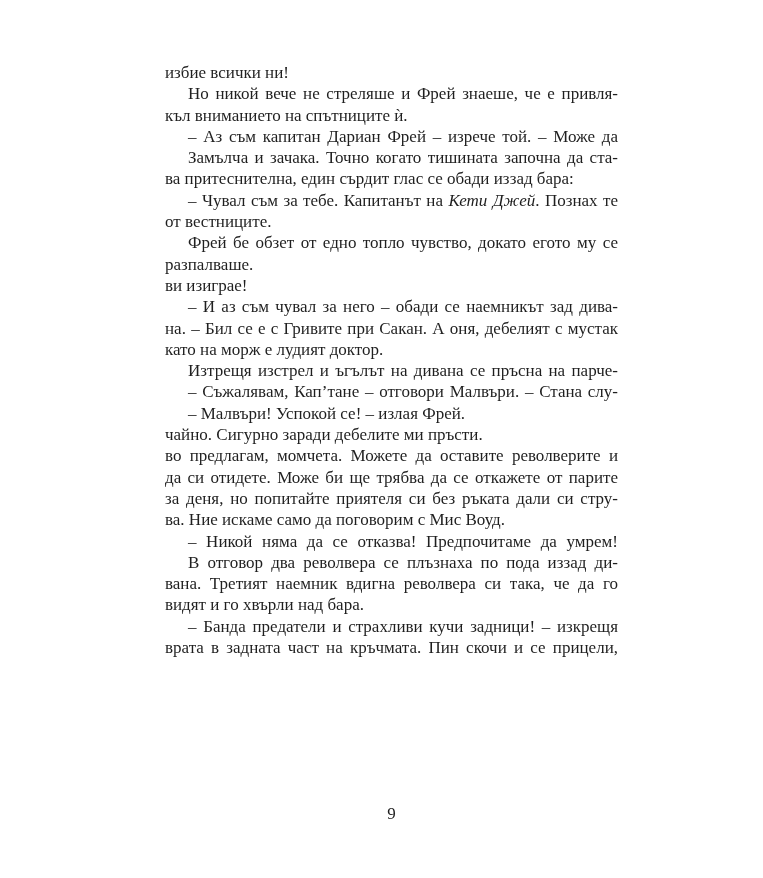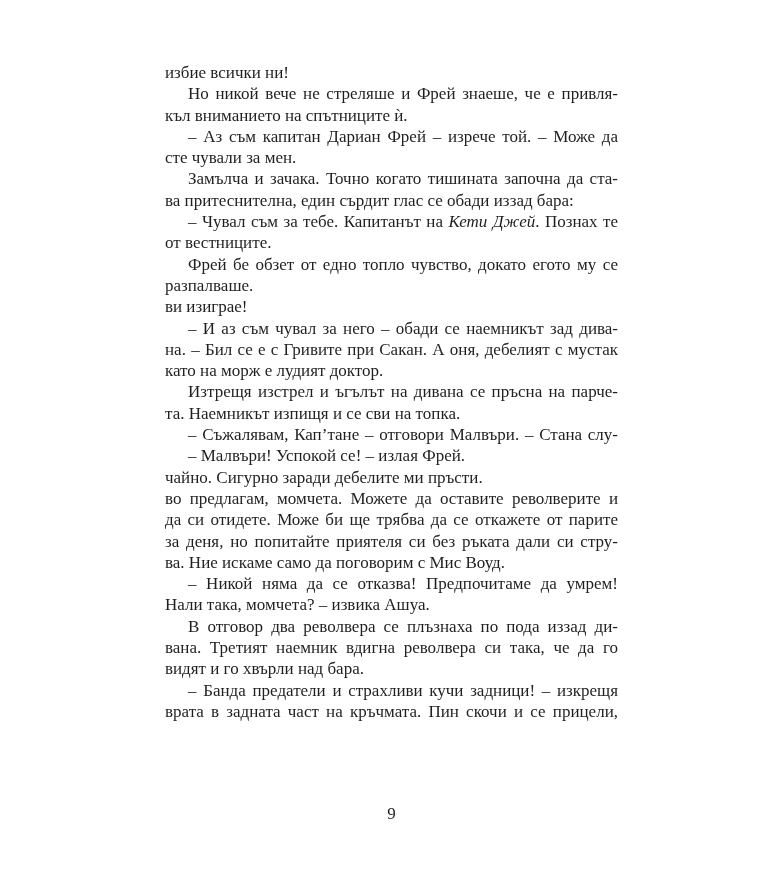--- a/index.html
+++ b/index.html
@@ -51,42 +51,39 @@
 </style>
 </head>
 <body>
 
 <div class="screen" style="background: rgb(255, 255, 255); color: rgb(31, 31, 31);">
   <div class="text-block">
       <div class="line"><span>избие всички ни!</span></div>
       <div class="line ind j"><span>Но никой вече не стреляше и Фрей знаеше, че е привля-</span></div>
       <div class="line"><span>къл вниманието на спътниците ѝ.</span></div>
       <div class="line ind j"><span>– Аз съм капитан Дариан Фрей – изрече той. – Може да</span></div>
-      <div class="line"><span>сте чували за мен.</span></div>
       <div class="line ind j"><span>Замълча и зачака. Точно когато тишината започна да ста-</span></div>
       <div class="line"><span>ва притеснителна, един сърдит глас се обади иззад бара:</span></div>
       <div class="line ind j"><span>– Чувал съм за тебе. Капитанът на </span><span class="it">Кети Джей</span><span>. Познах те</span></div>
       <div class="line"><span>от вестниците.</span></div>
       <div class="line ind j"><span>Фрей бе обзет от едно топло чувство, докато егото му се</span></div>
       <div class="line"><span>разпалваше.</span></div>
       <div class="line"><span>ви изиграе!</span></div>
       <div class="line ind j"><span>– И аз съм чувал за него – обади се наемникът зад дива-</span></div>
       <div class="line j"><span>на. – Бил се е с Гривите при Сакан. А оня, дебелият с мустак</span></div>
       <div class="line"><span>като на морж е лудият доктор.</span></div>
       <div class="line ind j"><span>Изтрещя изстрел и ъгълът на дивана се пръсна на парче-</span></div>
-      <div class="line"><span>та. Наемникът изпищя и се сви на топка.</span></div>
       <div class="line ind j"><span>– Съжалявам, Кап’тане – отговори Малвъри. – Стана слу-</span></div>
       <div class="line ind"><span>– Малвъри! Успокой се! – излая Фрей.</span></div>
       <div class="line"><span>чайно. Сигурно заради дебелите ми пръсти.</span></div>
       <div class="line j"><span>во предлагам, момчета. Можете да оставите револверите и</span></div>
       <div class="line j"><span>да си отидете. Може би ще трябва да се откажете от парите</span></div>
       <div class="line j"><span>за деня, но попитайте приятеля си без ръката дали си стру-</span></div>
       <div class="line"><span>ва. Ние искаме само да поговорим с Мис Воуд.</span></div>
       <div class="line ind j"><span>– Никой няма да се отказва! Предпочитаме да умрем!</span></div>
-      <div class="line"><span>Нали така, момчета? – извика Ашуа.</span></div>
       <div class="line ind j"><span>В отговор два револвера се плъзнаха по пода иззад ди-</span></div>
       <div class="line j"><span>вана. Третият наемник вдигна револвера си така, че да го</span></div>
       <div class="line"><span>видят и го хвърли над бара.</span></div>
       <div class="line ind j"><span>– Банда предатели и страхливи кучи задници! – изкрещя</span></div>
       <div class="line j"><span>врата в задната част на кръчмата. Пин скочи и се прицели,</span></div>
     </div>
   <div class="page-number">9</div>
 </div>
 
 </body></html>

